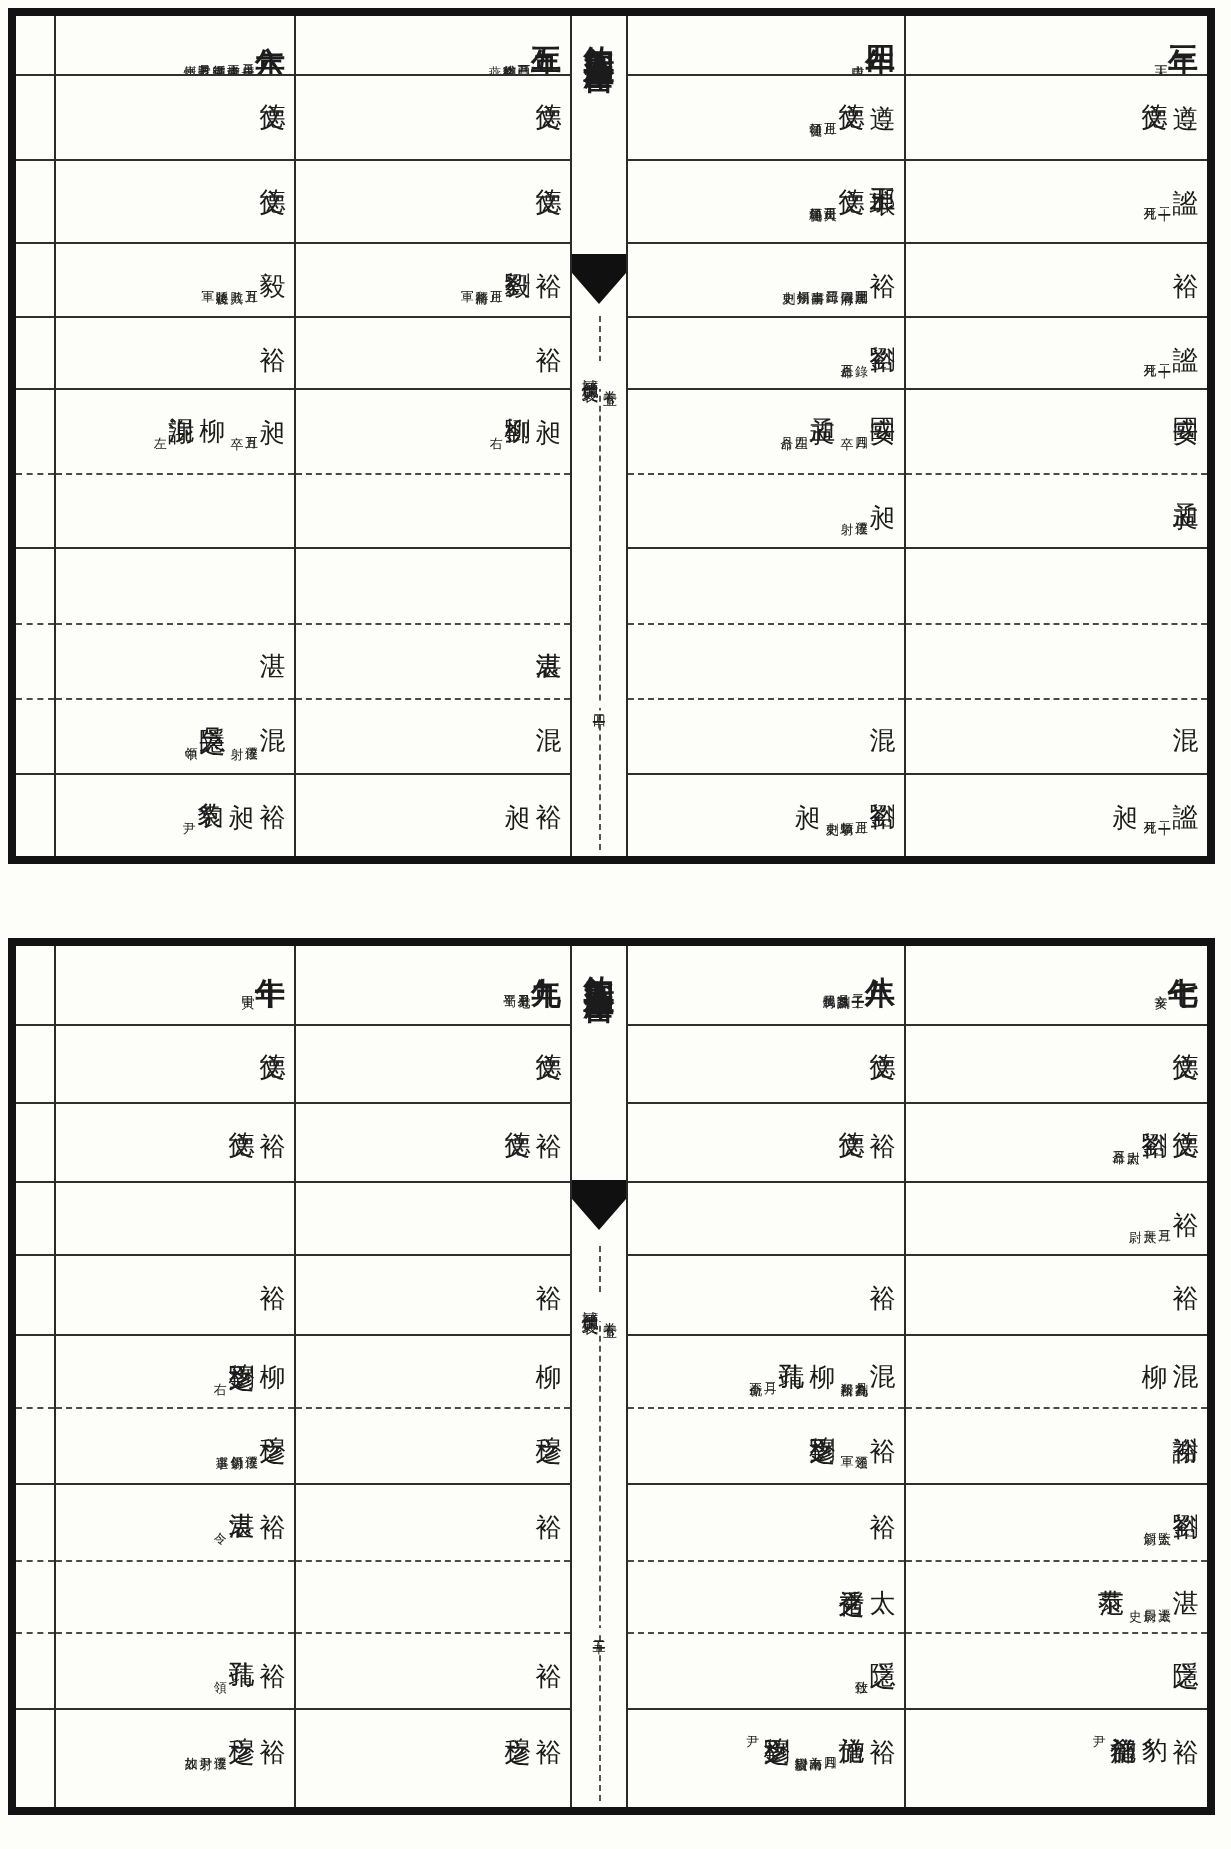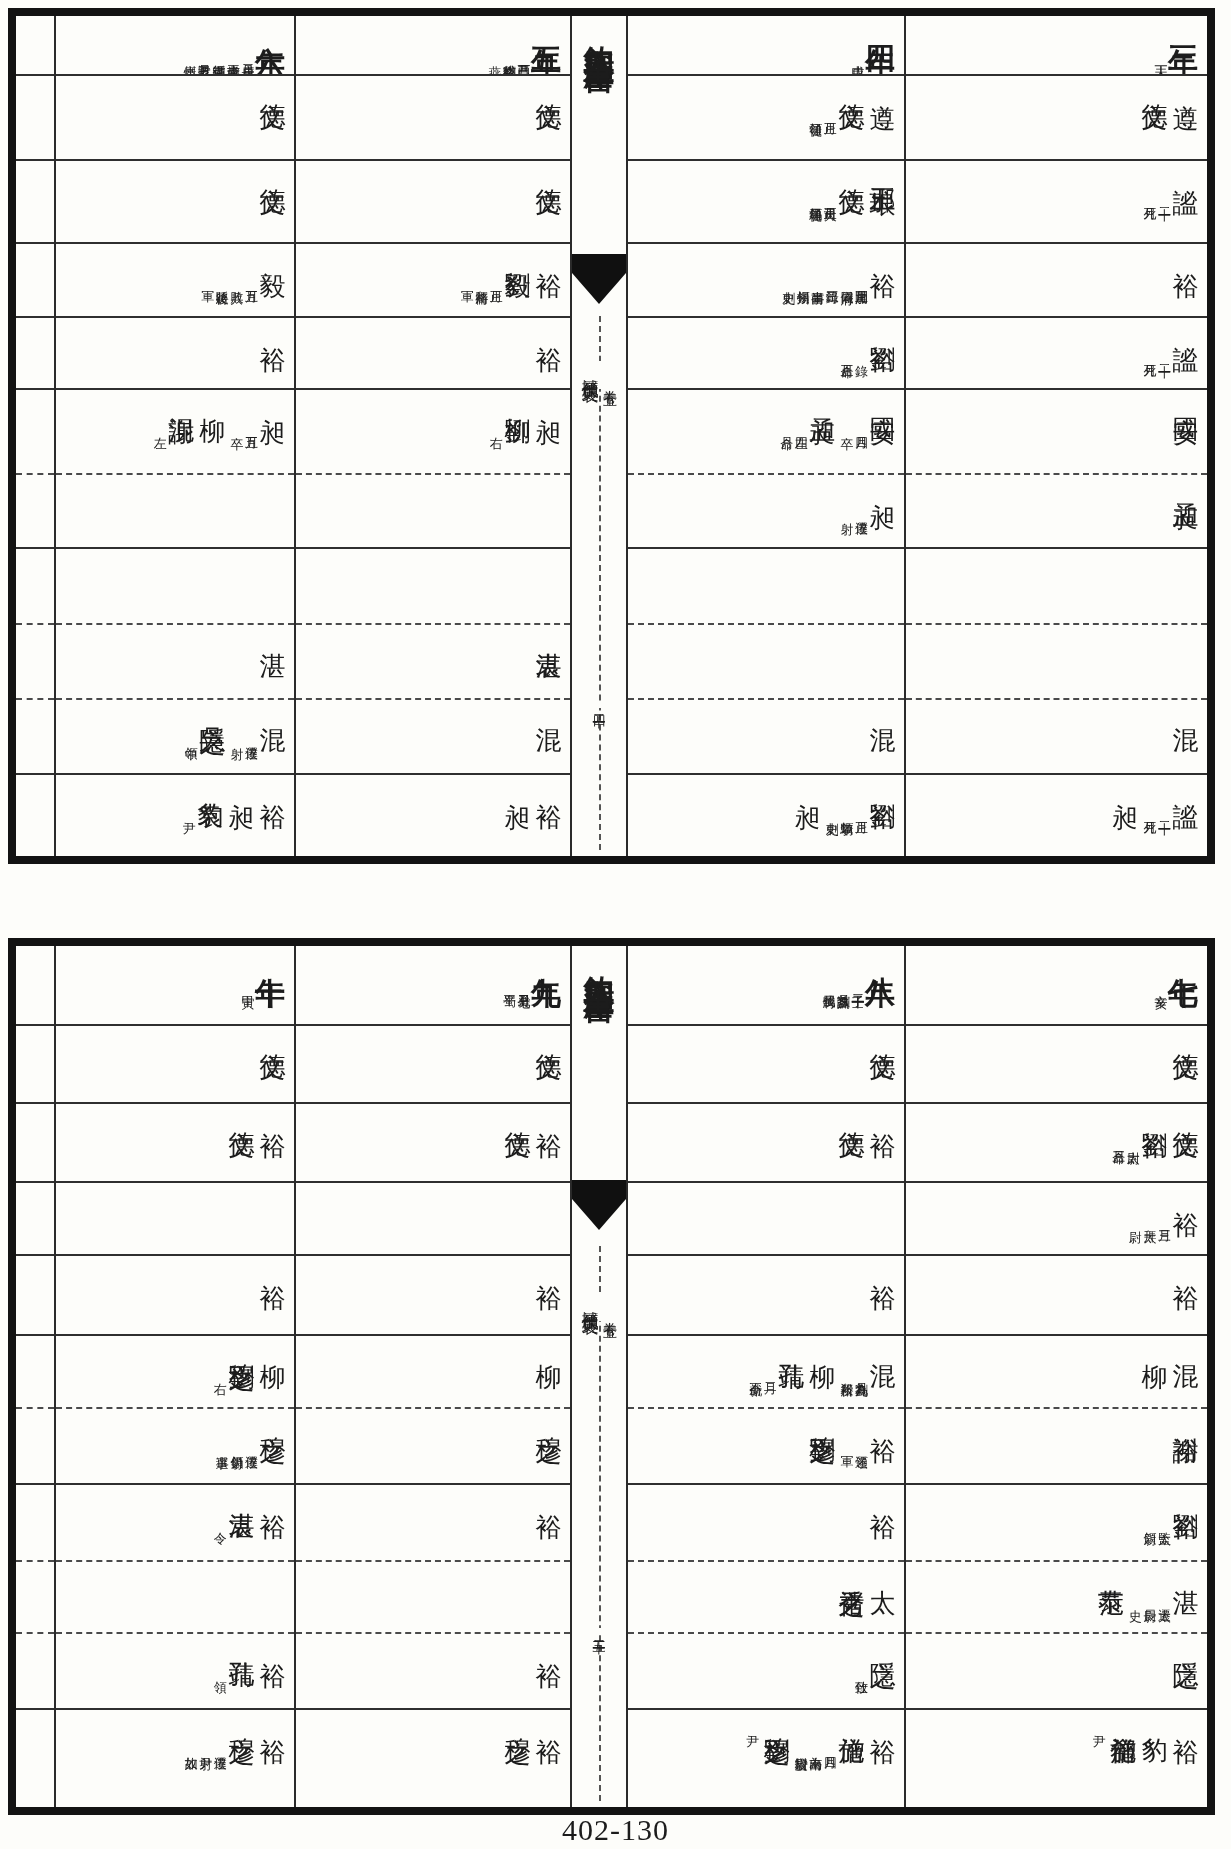--- a/index.html
+++ b/index.html
@@ -667,14 +667,13 @@
           </div>
           <div class="entry">
             <span class="b">郗僧施</span>
           </div>
           <div class="entry noBig">
             <span class="sm">尹</span>
           </div>
         </div>
       </div>
     </div>
-  <div class="page-number">402-130</div>
 </div>
 
 </body></html>

